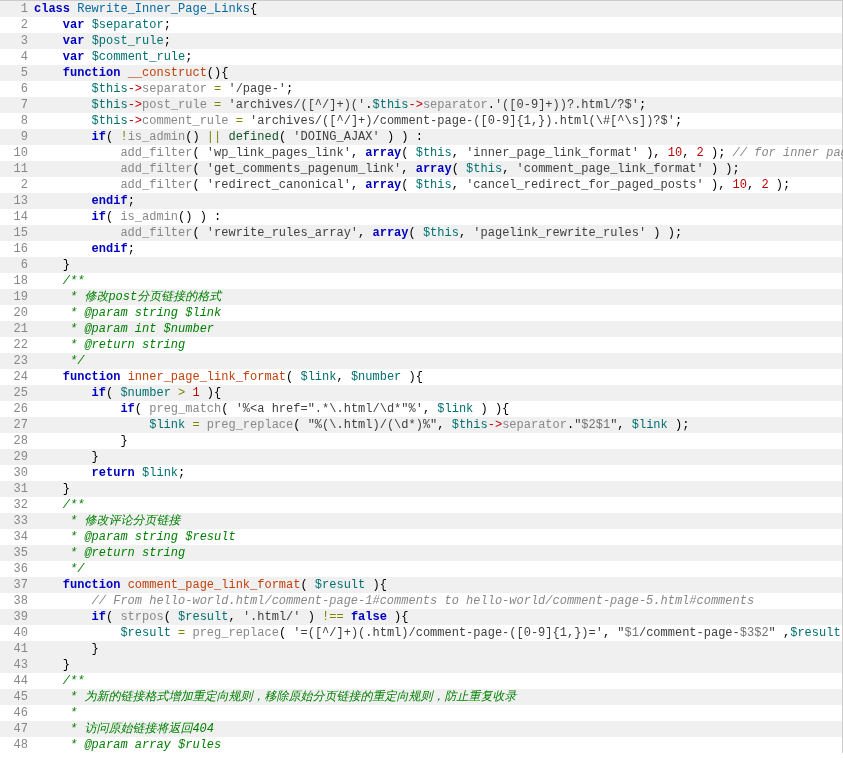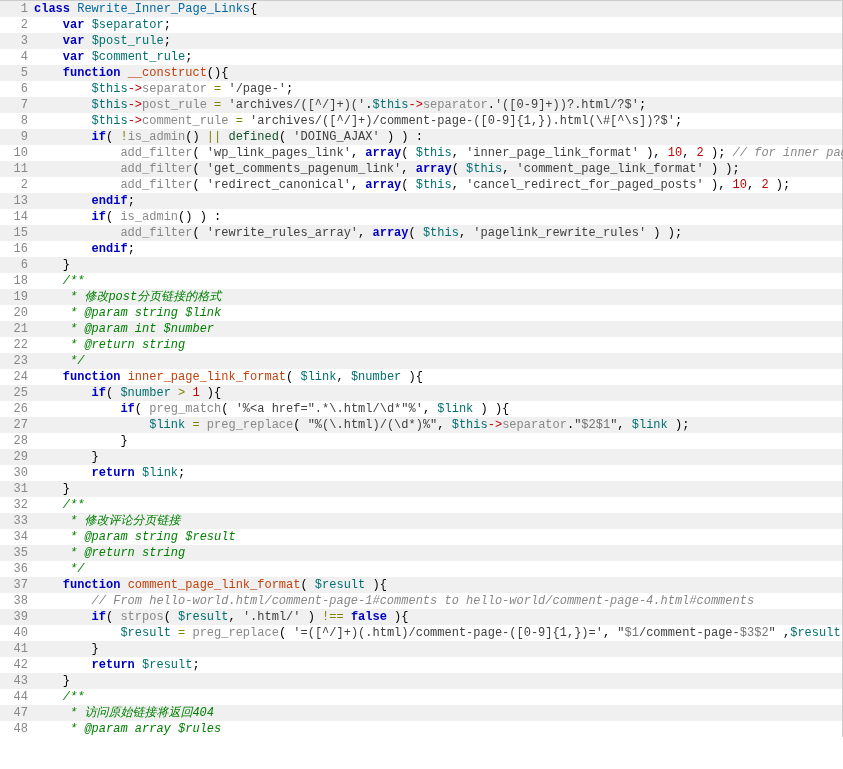--- a/index.html
+++ b/index.html
@@ -88,23 +88,24 @@
       <div class="code-line even"><div class="gutter">28</div><div class="code">            }</div></div>
       <div class="code-line odd"><div class="gutter">29</div><div class="code">        }</div></div>
       <div class="code-line even"><div class="gutter">30</div><div class="code">        <span class="kw">return</span> <span class="id">$link</span>;</div></div>
       <div class="code-line odd"><div class="gutter">31</div><div class="code">    }</div></div>
       <div class="code-line even"><div class="gutter">32</div><div class="code">    <span class="cmt">/**</span></div></div>
       <div class="code-line odd"><div class="gutter">33</div><div class="code"><span class="cmt">     * 修改评论分页链接</span></div></div>
       <div class="code-line even"><div class="gutter">34</div><div class="code"><span class="cmt">     * @param string $result</span></div></div>
       <div class="code-line odd"><div class="gutter">35</div><div class="code"><span class="cmt">     * @return string</span></div></div>
       <div class="code-line even"><div class="gutter">36</div><div class="code"><span class="cmt">     */</span></div></div>
       <div class="code-line odd"><div class="gutter">37</div><div class="code">    <span class="kw">function</span> <span class="fn">comment_page_link_format</span>( <span class="id">$result</span> ){</div></div>
-      <div class="code-line even"><div class="gutter">38</div><div class="code">        <span class="cmt2">// From hello-world.html/comment-page-1#comments to hello-world/comment-page-4.html#comments</span></div></div>
+      <div class="code-line even"><div class="gutter">38</div><div class="code">        <span class="cmt2">// From hello-world.html/comment-page-1#comments to hello-world/comment-page-5.html#comments</span></div></div>
       <div class="code-line odd"><div class="gutter">39</div><div class="code">        <span class="kw">if</span>( <span class="prop">strpos</span>( <span class="id">$result</span>, <span class="str">'.html/'</span> ) <span class="op">!==</span> <span class="kw">false</span> ){</div></div>
       <div class="code-line even"><div class="gutter">40</div><div class="code">            <span class="id">$result</span> <span class="op">=</span> <span class="prop">preg_replace</span>( <span class="str">'=([^/]+)(.html)/comment-page-([0-9]{1,})='</span>, <span class="str">"</span><span class="se">$1</span><span class="str">/comment-page-</span><span class="se">$3$2</span><span class="str">"</span> ,<span class="id">$result</span> );</div></div>
       <div class="code-line odd"><div class="gutter">41</div><div class="code">        }</div></div>
-      <div class="code-line even"><div class="gutter">42</div><div class="code">        <span class="kw">return</span> <span class="id">$result</span>;</div></div>
       <div class="code-line odd"><div class="gutter">43</div><div class="code">    }</div></div>
       <div class="code-line even"><div class="gutter">44</div><div class="code">    <span class="cmt">/**</span></div></div>
+      <div class="code-line odd"><div class="gutter">45</div><div class="code"><span class="cmt">     * 为新的链接格式增加重定向规则，移除原始分页链接的重定向规则，防止重复收录</span></div></div>
+      <div class="code-line even"><div class="gutter">46</div><div class="code"><span class="cmt">     *</span></div></div>
       <div class="code-line odd"><div class="gutter">47</div><div class="code"><span class="cmt">     * 访问原始链接将返回404</span></div></div>
       <div class="code-line even"><div class="gutter">48</div><div class="code"><span class="cmt">     * @param array $rules</span></div></div>
     </div>
 </div>
 
 </body></html>

